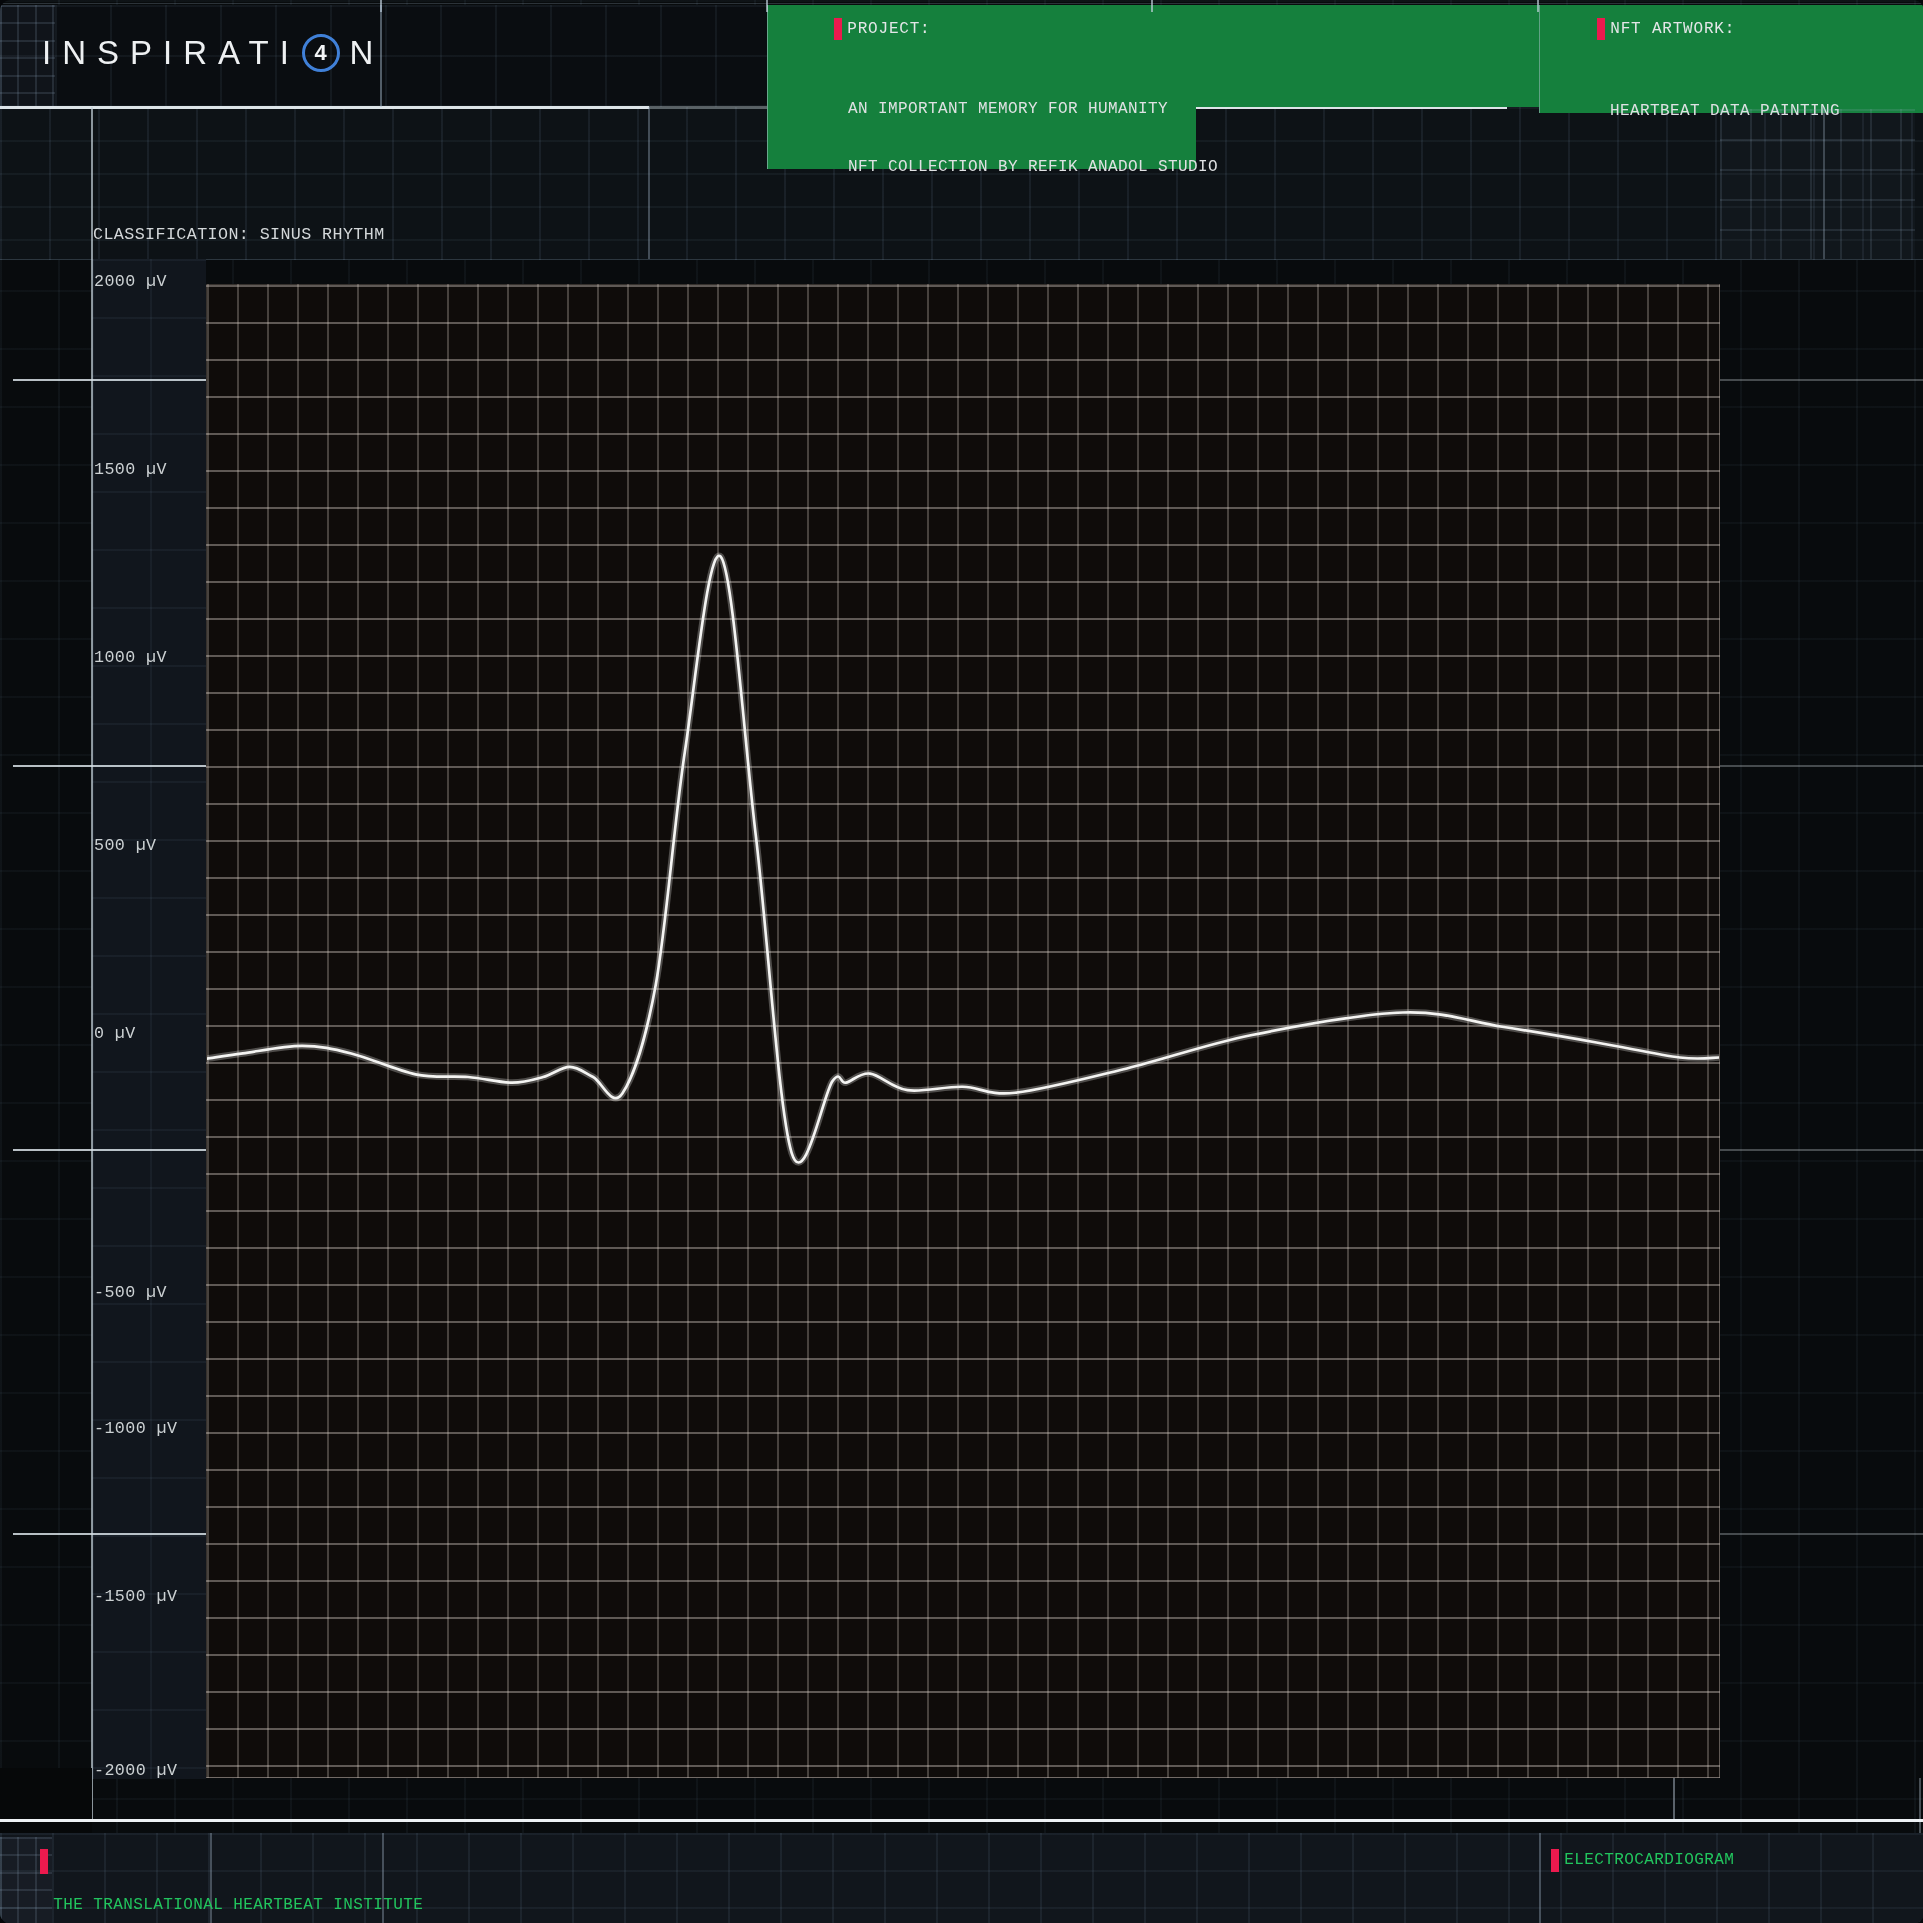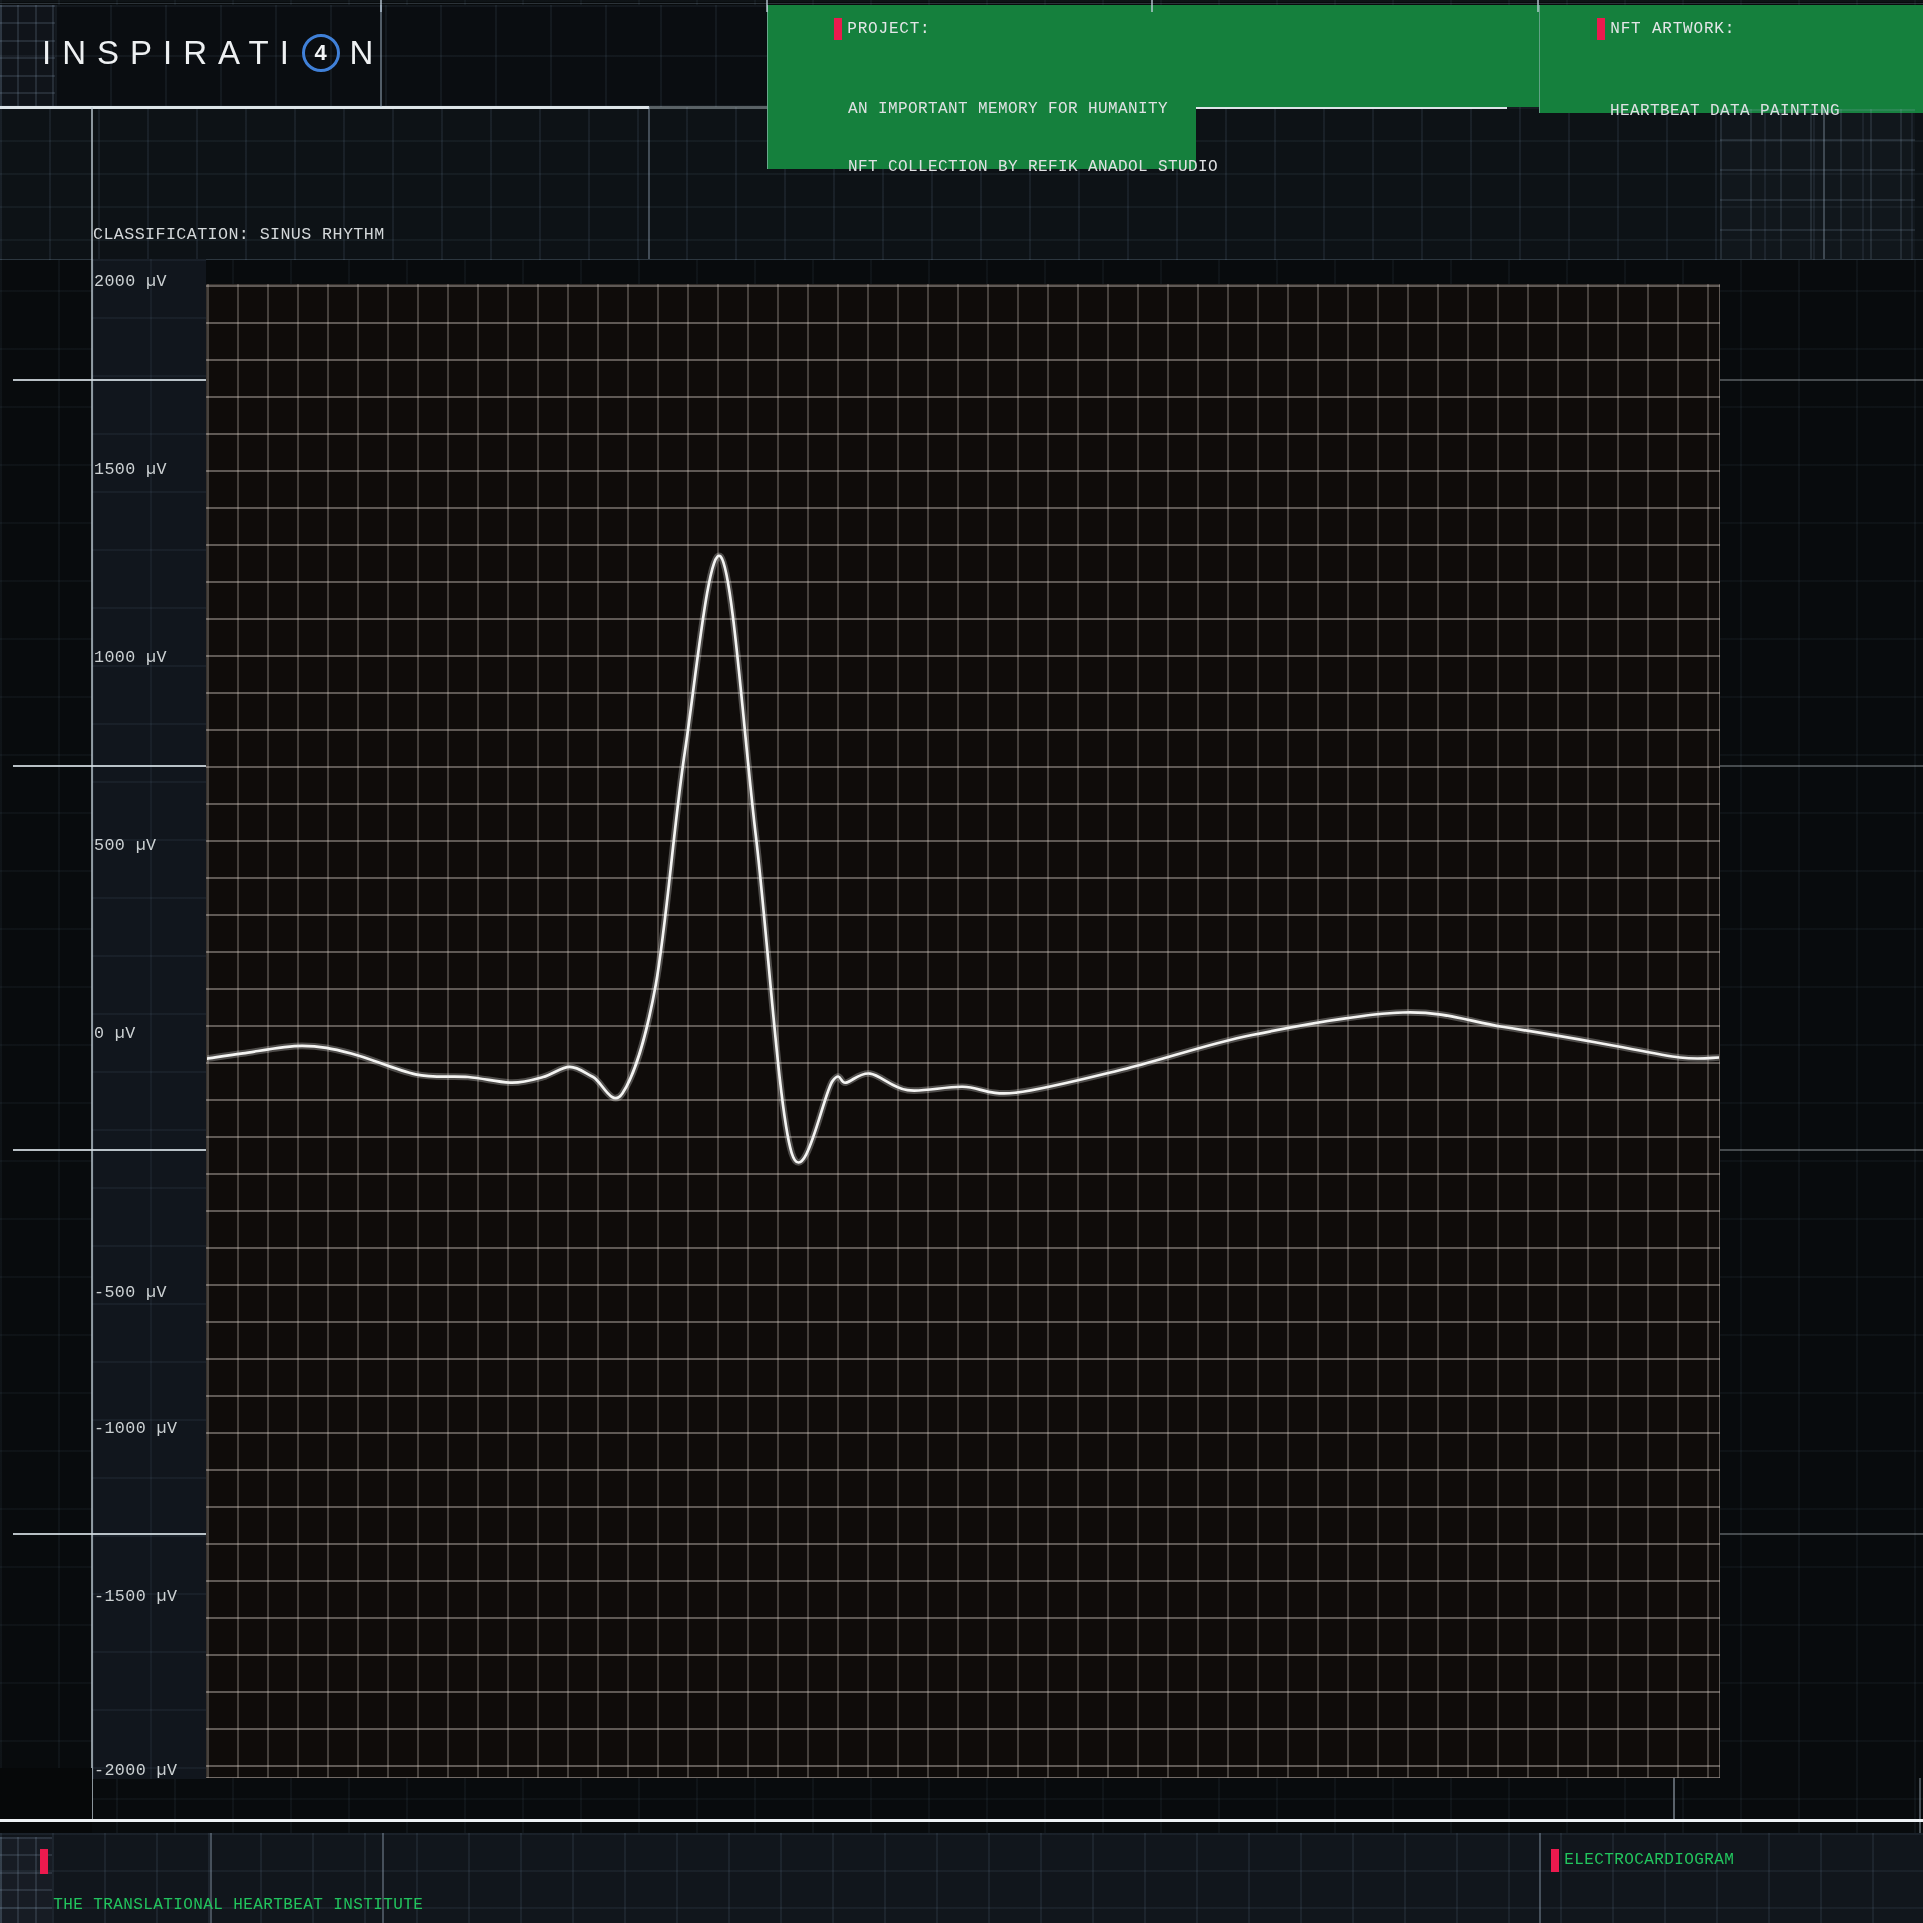--- a/index.html
+++ b/index.html
@@ -1,20 +1,21 @@
 <!DOCTYPE html>
 <html style="font-size:13.4px"><head>
 <meta charset="utf-8">
 <style>
   html,body{margin:0;padding:0;background:#05070a;}
   #stage{
     position:relative;width:1924px;height:1924px;overflow:hidden;
     background:#080b0d;
     font-family:"Liberation Mono","DejaVu Sans Mono",monospace;
     color:#d6dadc;
+    border-radius:11px;
   }
   .abs{position:absolute;}
   
   .page-grid{
     inset:0;
     background-image:
       repeating-linear-gradient(to right, rgba(115,145,170,0.07) 0 1.7px, transparent 1.7px 58px),
       repeating-linear-gradient(to bottom, rgba(115,145,170,0.06) 0 1.7px, transparent 1.7px 58px);
   }
   .topline{left:0;top:3.3px;width:1924px;height:0.8px;background:rgba(150,170,190,0.25);}

